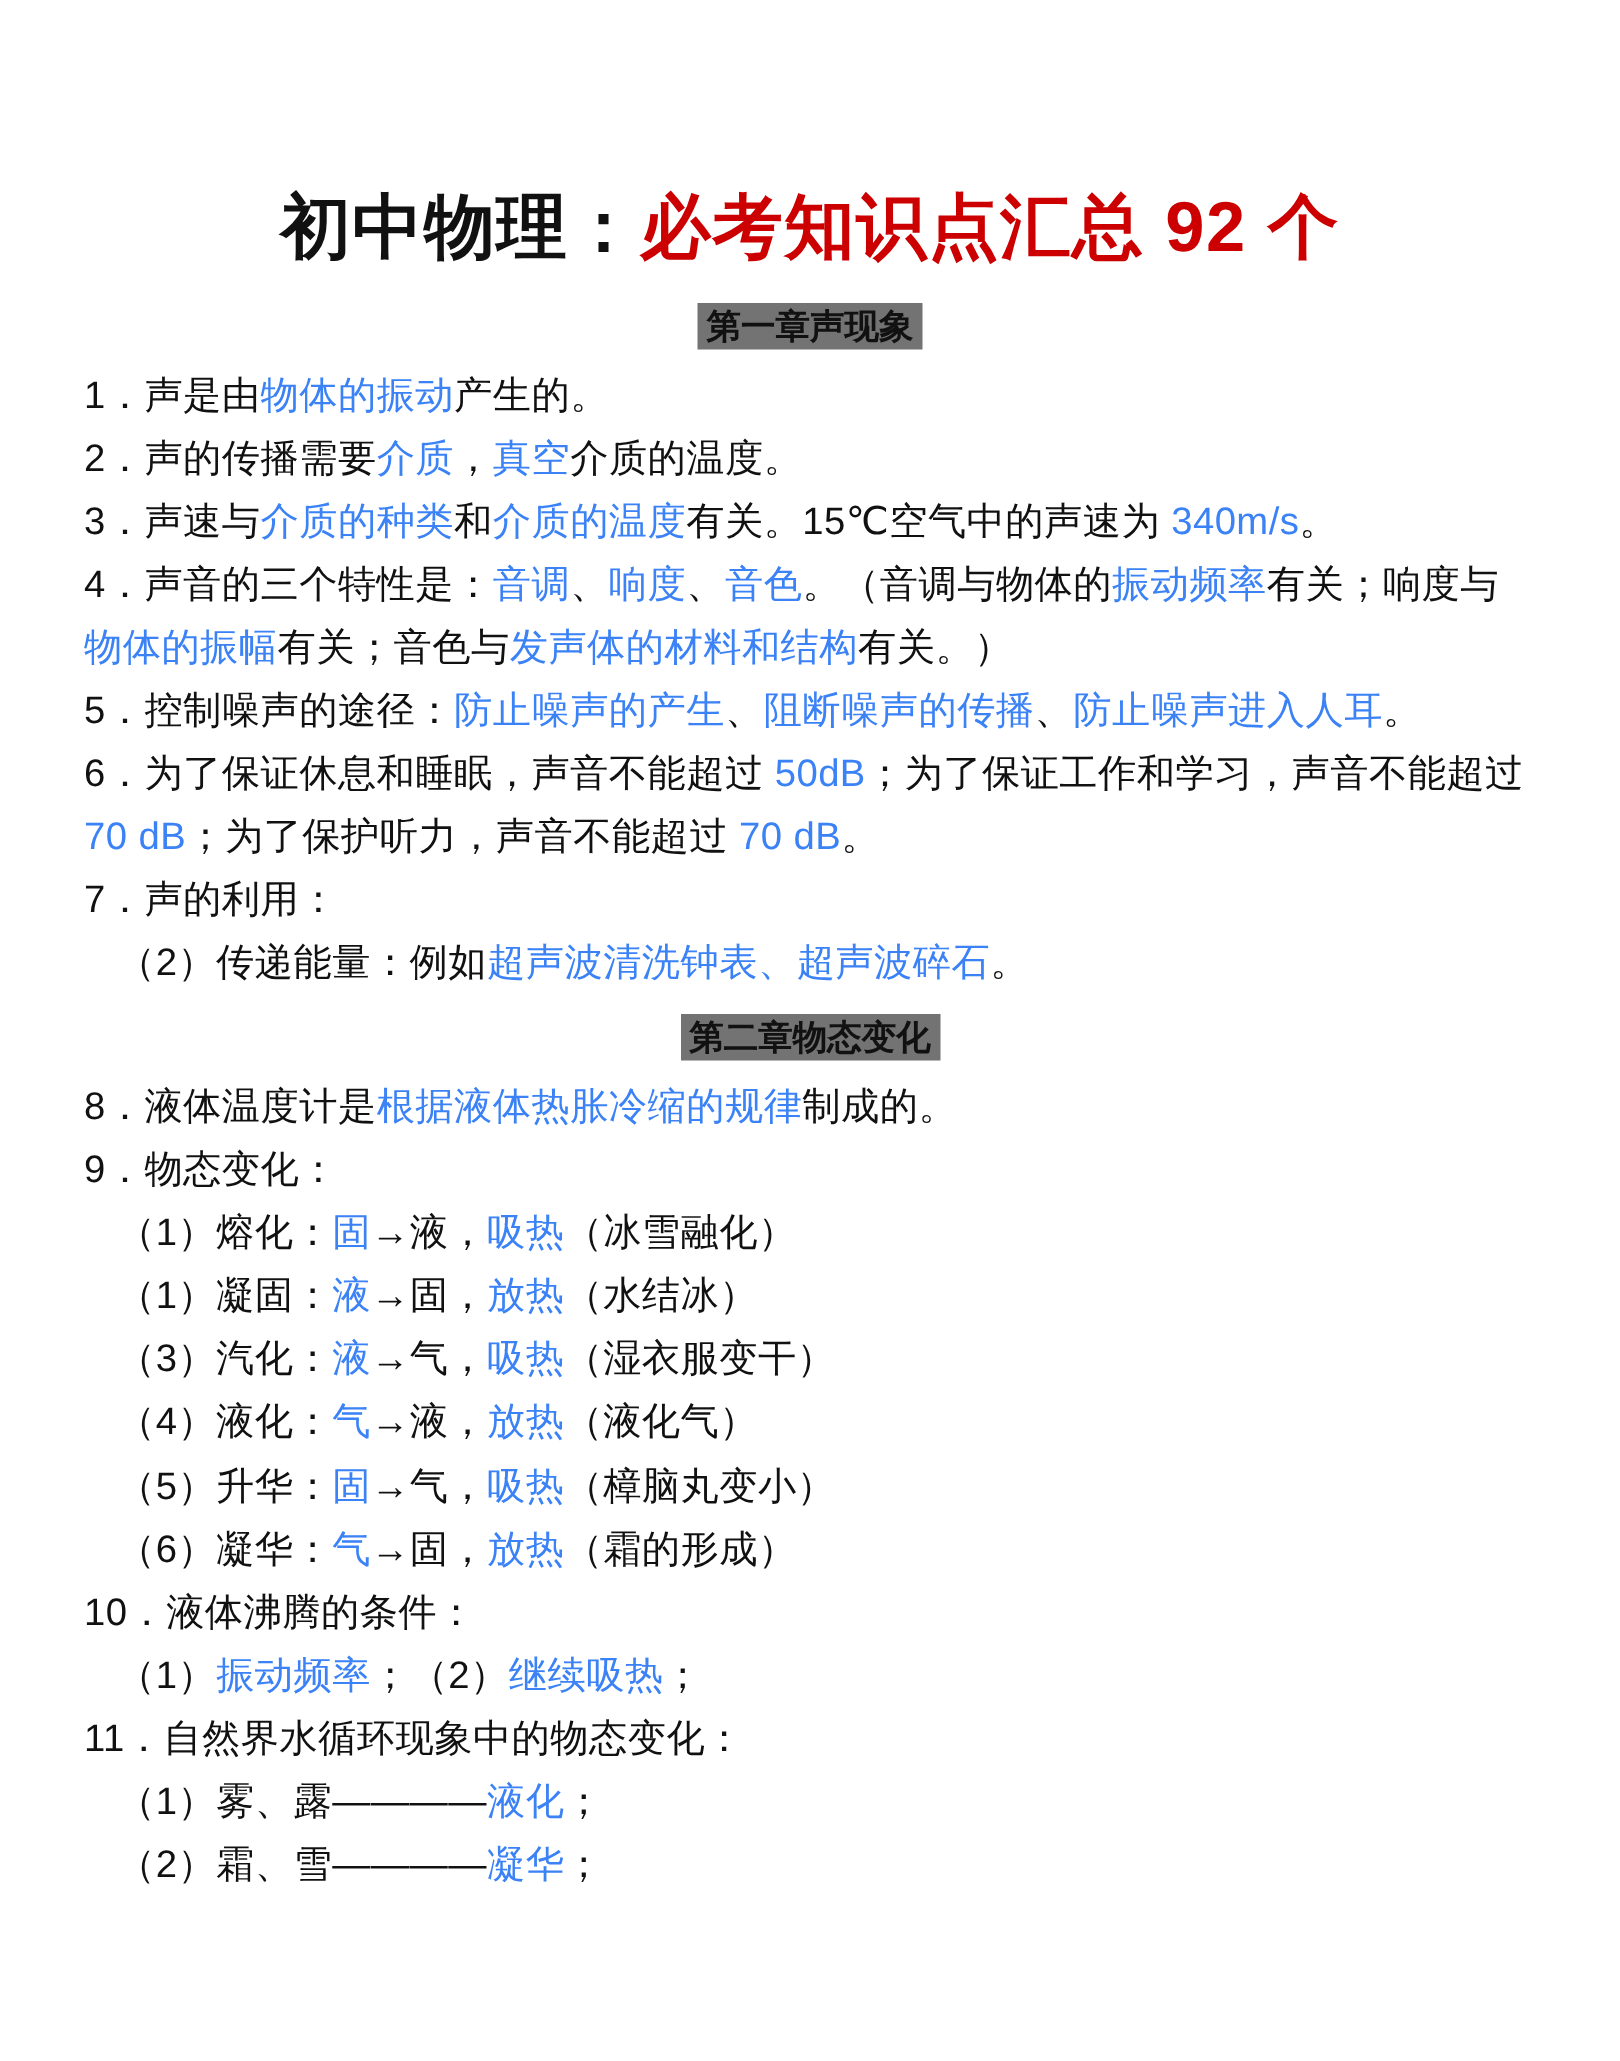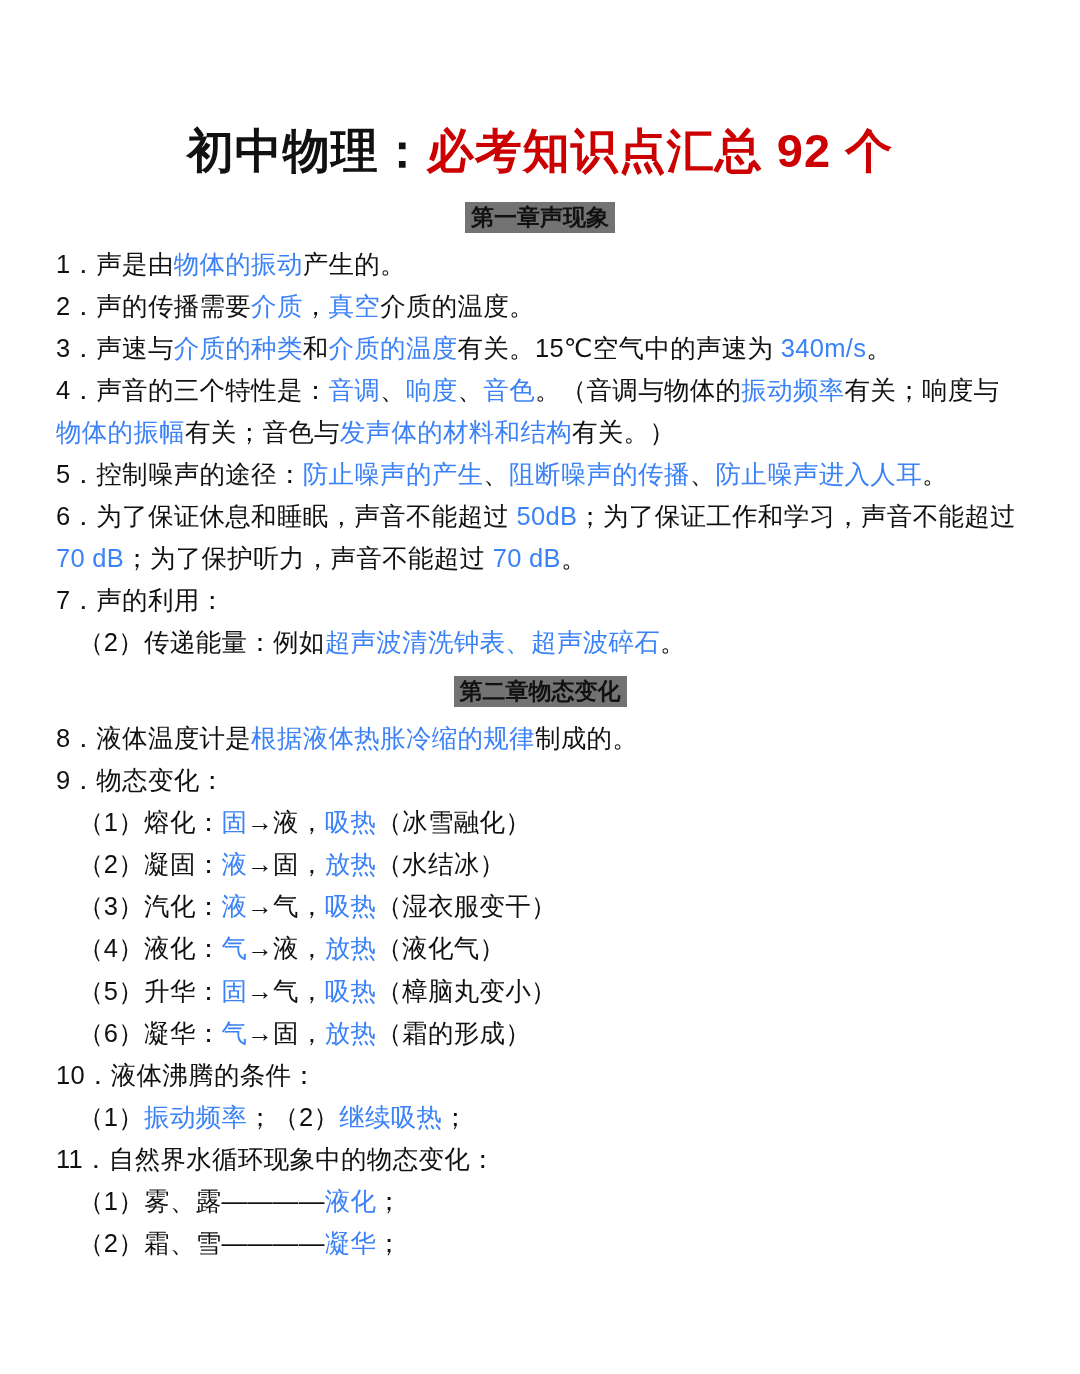--- a/index.html
+++ b/index.html
@@ -84,21 +84,21 @@
     </div>
 
   <div class="chapter">
     <span>第二章物态变化</span>
   </div>
 
   <div id="section2">
       <div class="line"><span>8．液体温度计是</span><span class="hl">根据液体热胀冷缩的规律</span><span>制成的。</span></div>
       <div class="line"><span>9．物态变化：</span></div>
       <div class="line indent"><span>（1）熔化：</span><span class="hl">固</span><span>→液，</span><span class="hl">吸热</span><span>（冰雪融化）</span></div>
-      <div class="line indent"><span>（2）凝固：</span><span class="hl">液</span><span>→固，</span><span class="hl">放热</span><span>（水结冰）</span></div>
+      <div class="line indent"><span>（1）凝固：</span><span class="hl">液</span><span>→固，</span><span class="hl">放热</span><span>（水结冰）</span></div>
       <div class="line indent"><span>（3）汽化：</span><span class="hl">液</span><span>→气，</span><span class="hl">吸热</span><span>（湿衣服变干）</span></div>
       <div class="line indent"><span>（4）液化：</span><span class="hl">气</span><span>→液，</span><span class="hl">放热</span><span>（液化气）</span></div>
       <div class="line indent"><span>（5）升华：</span><span class="hl">固</span><span>→气，</span><span class="hl">吸热</span><span>（樟脑丸变小）</span></div>
       <div class="line indent"><span>（6）凝华：</span><span class="hl">气</span><span>→固，</span><span class="hl">放热</span><span>（霜的形成）</span></div>
       <div class="line"><span>10．液体沸腾的条件：</span></div>
       <div class="line indent"><span>（1）</span><span class="hl">振动频率</span><span>；（2）</span><span class="hl">继续吸热</span><span>；</span></div>
       <div class="line"><span>11．自然界水循环现象中的物态变化：</span></div>
       <div class="line indent"><span>（1）雾、露————</span><span class="hl">液化</span><span>；</span></div>
       <div class="line indent"><span>（2）霜、雪————</span><span class="hl">凝华</span><span>；</span></div>
     </div>

